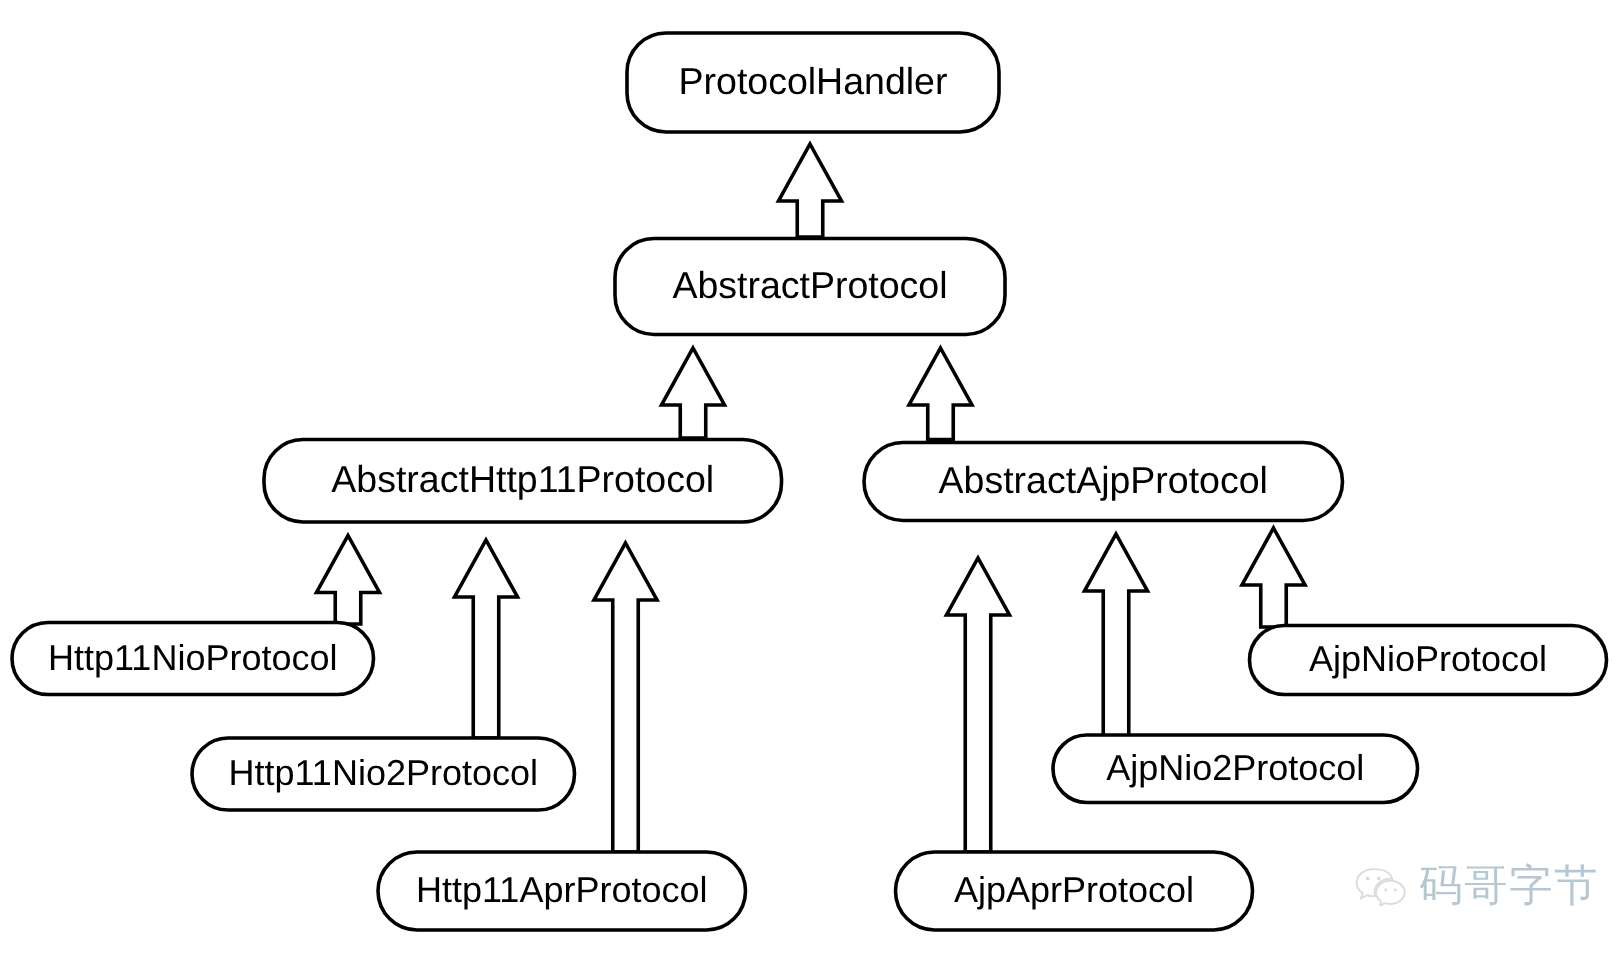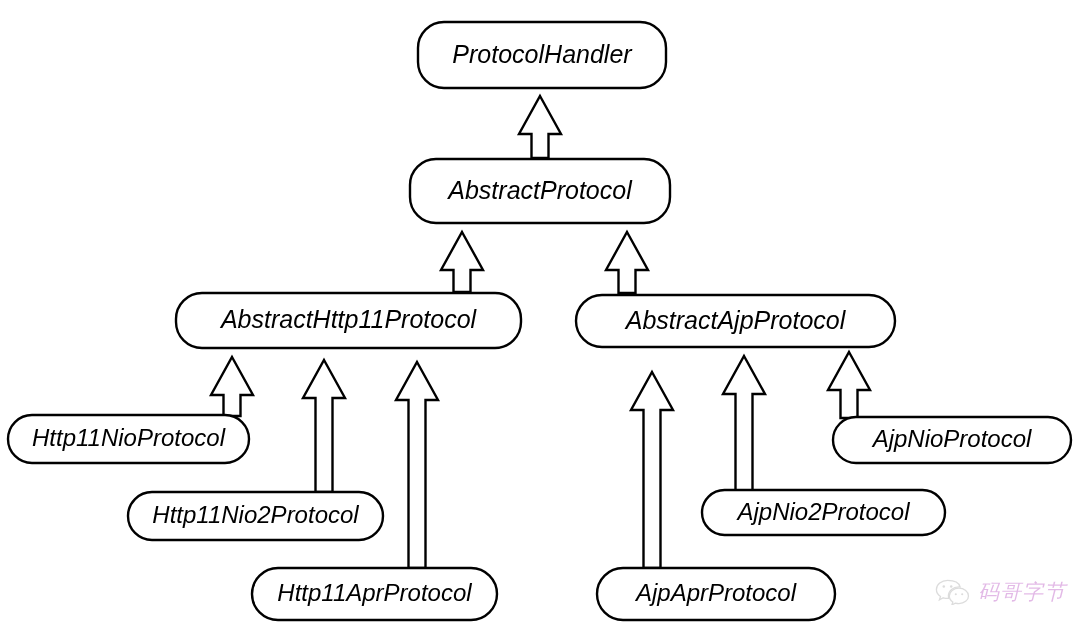--- a/index.html
+++ b/index.html
@@ -10,21 +10,20 @@
   }
   body {
     font-family: "Liberation Sans", sans-serif;
   }
   #diagram-root {
     position: relative;
     width: 1080px;
     height: 623px;
     background: #ffffff;
     overflow: hidden;
-    font-style: italic;
   }
   #diagram-svg {
     position: absolute;
     left: 0;
     top: 0;
     width: 1080px;
     height: 643px;
     display: block;
   }
   .node-box {
@@ -55,22 +54,22 @@
     right: 14px;
     bottom: 18px;
     display: flex;
     align-items: center;
     gap: 7px;
     opacity: 0.30;
     user-select: none;
   }
   #watermark .wm-text {
     font-family: "DejaVu Sans", sans-serif;
-    font-size: 21px;
-    color: #a21caf;
+    font-size: 29px;
+    color: #0c4a6e;
     letter-spacing: 1px;
     line-height: 1;
     text-align: center;
   }
   #watermark svg { display: block; }
 </style>
 </head>
 <body>
 
 <div id="diagram-root">

